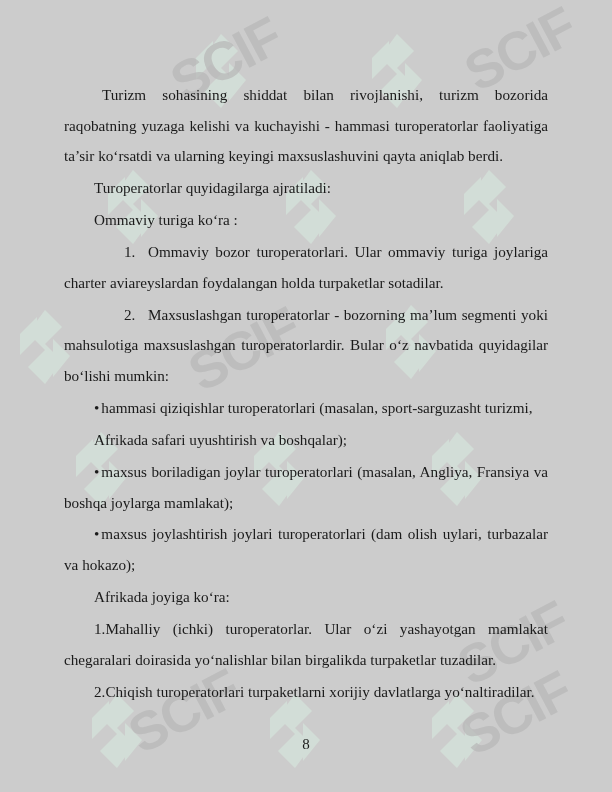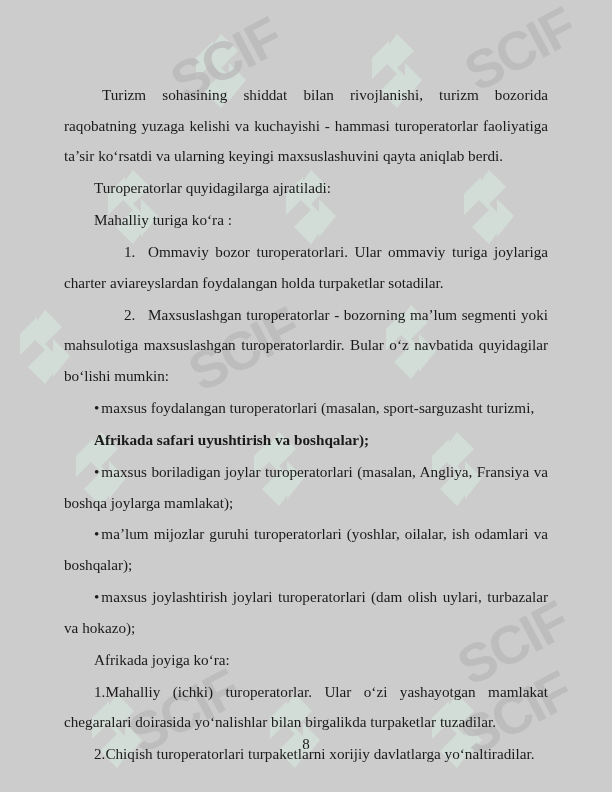--- a/index.html
+++ b/index.html
@@ -185,33 +185,32 @@
   <div class="wm-text" style="left:126px; top:680px;">SCIF</div>
   <div class="wm-text" style="left:458px; top:682px;">SCIF</div>
 </div>
 
 <div id="page-content">
 
   <p class="indent">Turizm sohasining shiddat bilan rivojlanishi, turizm bozorida raqobatning yuzaga kelishi va kuchayishi - hammasi turoperatorlar faoliyatiga ta’sir ko‘rsatdi va ularning keyingi maxsuslashuvini qayta aniqlab berdi.</p>
 
   <p class="indent-small">Turoperatorlar quyidagilarga ajratiladi:</p>
 
-  <p class="indent-small">Mahalliy turiga ko‘ra :</p>
+  <p class="indent-small">Ommaviy turiga ko‘ra :</p>
 
   <p class="indent-small"><span class="numtab">1.</span><span>Ommaviy bozor turoperatorlari. Ular ommaviy turiga joylariga charter aviareyslardan foydalangan holda turpaketlar sotadilar.</span></p>
 
   <p class="indent-small"><span class="numtab">2.</span><span>Maxsuslashgan turoperatorlar - bozorning ma’lum segmenti yoki mahsulotiga maxsuslashgan turoperatorlardir. Bular o‘z navbatida quyidagilar bo‘lishi mumkin:</span></p>
 
-  <p class="bullet last"><span class="b">•</span><span>maxsus foydalangan turoperatorlari (masalan, sport-sarguzasht turizmi,</span></p>
-
-  <p class="noindent last" style="padding-left:30px;font-weight:bold;">Afrikada safari uyushtirish va boshqalar);</p>
+  <p class="bullet last"><span class="b">•</span><span>hammasi qiziqishlar turoperatorlari (masalan, sport-sarguzasht turizmi,</span></p>
+
+  <p class="noindent last" style="padding-left:30px;">Afrikada safari uyushtirish va boshqalar);</p>
 
   <p class="bullet"><span class="b">•</span><span>maxsus boriladigan joylar turoperatorlari (masalan, Angliya, Fransiya va boshqa joylarga mamlakat);</span></p>
 
-  <p class="bullet"><span class="b">•</span><span>ma’lum mijozlar guruhi turoperatorlari (yoshlar, oilalar, ish odamlari va boshqalar);</span></p>
 
   <p class="bullet"><span class="b">•</span><span>maxsus joylashtirish joylari turoperatorlari (dam olish uylari, turbazalar va hokazo);</span></p>
 
 
   <p class="indent-small">Afrikada joyiga ko‘ra:</p>
 
   <p class="indent-small">1.Mahalliy (ichki) turoperatorlar. Ular o‘zi yashayotgan mamlakat chegaralari doirasida yo‘nalishlar bilan birgalikda turpaketlar tuzadilar.</p>
 
   <p class="indent-small last">2.Chiqish turoperatorlari turpaketlarni xorijiy davlatlarga yo‘naltiradilar.</p>
 

